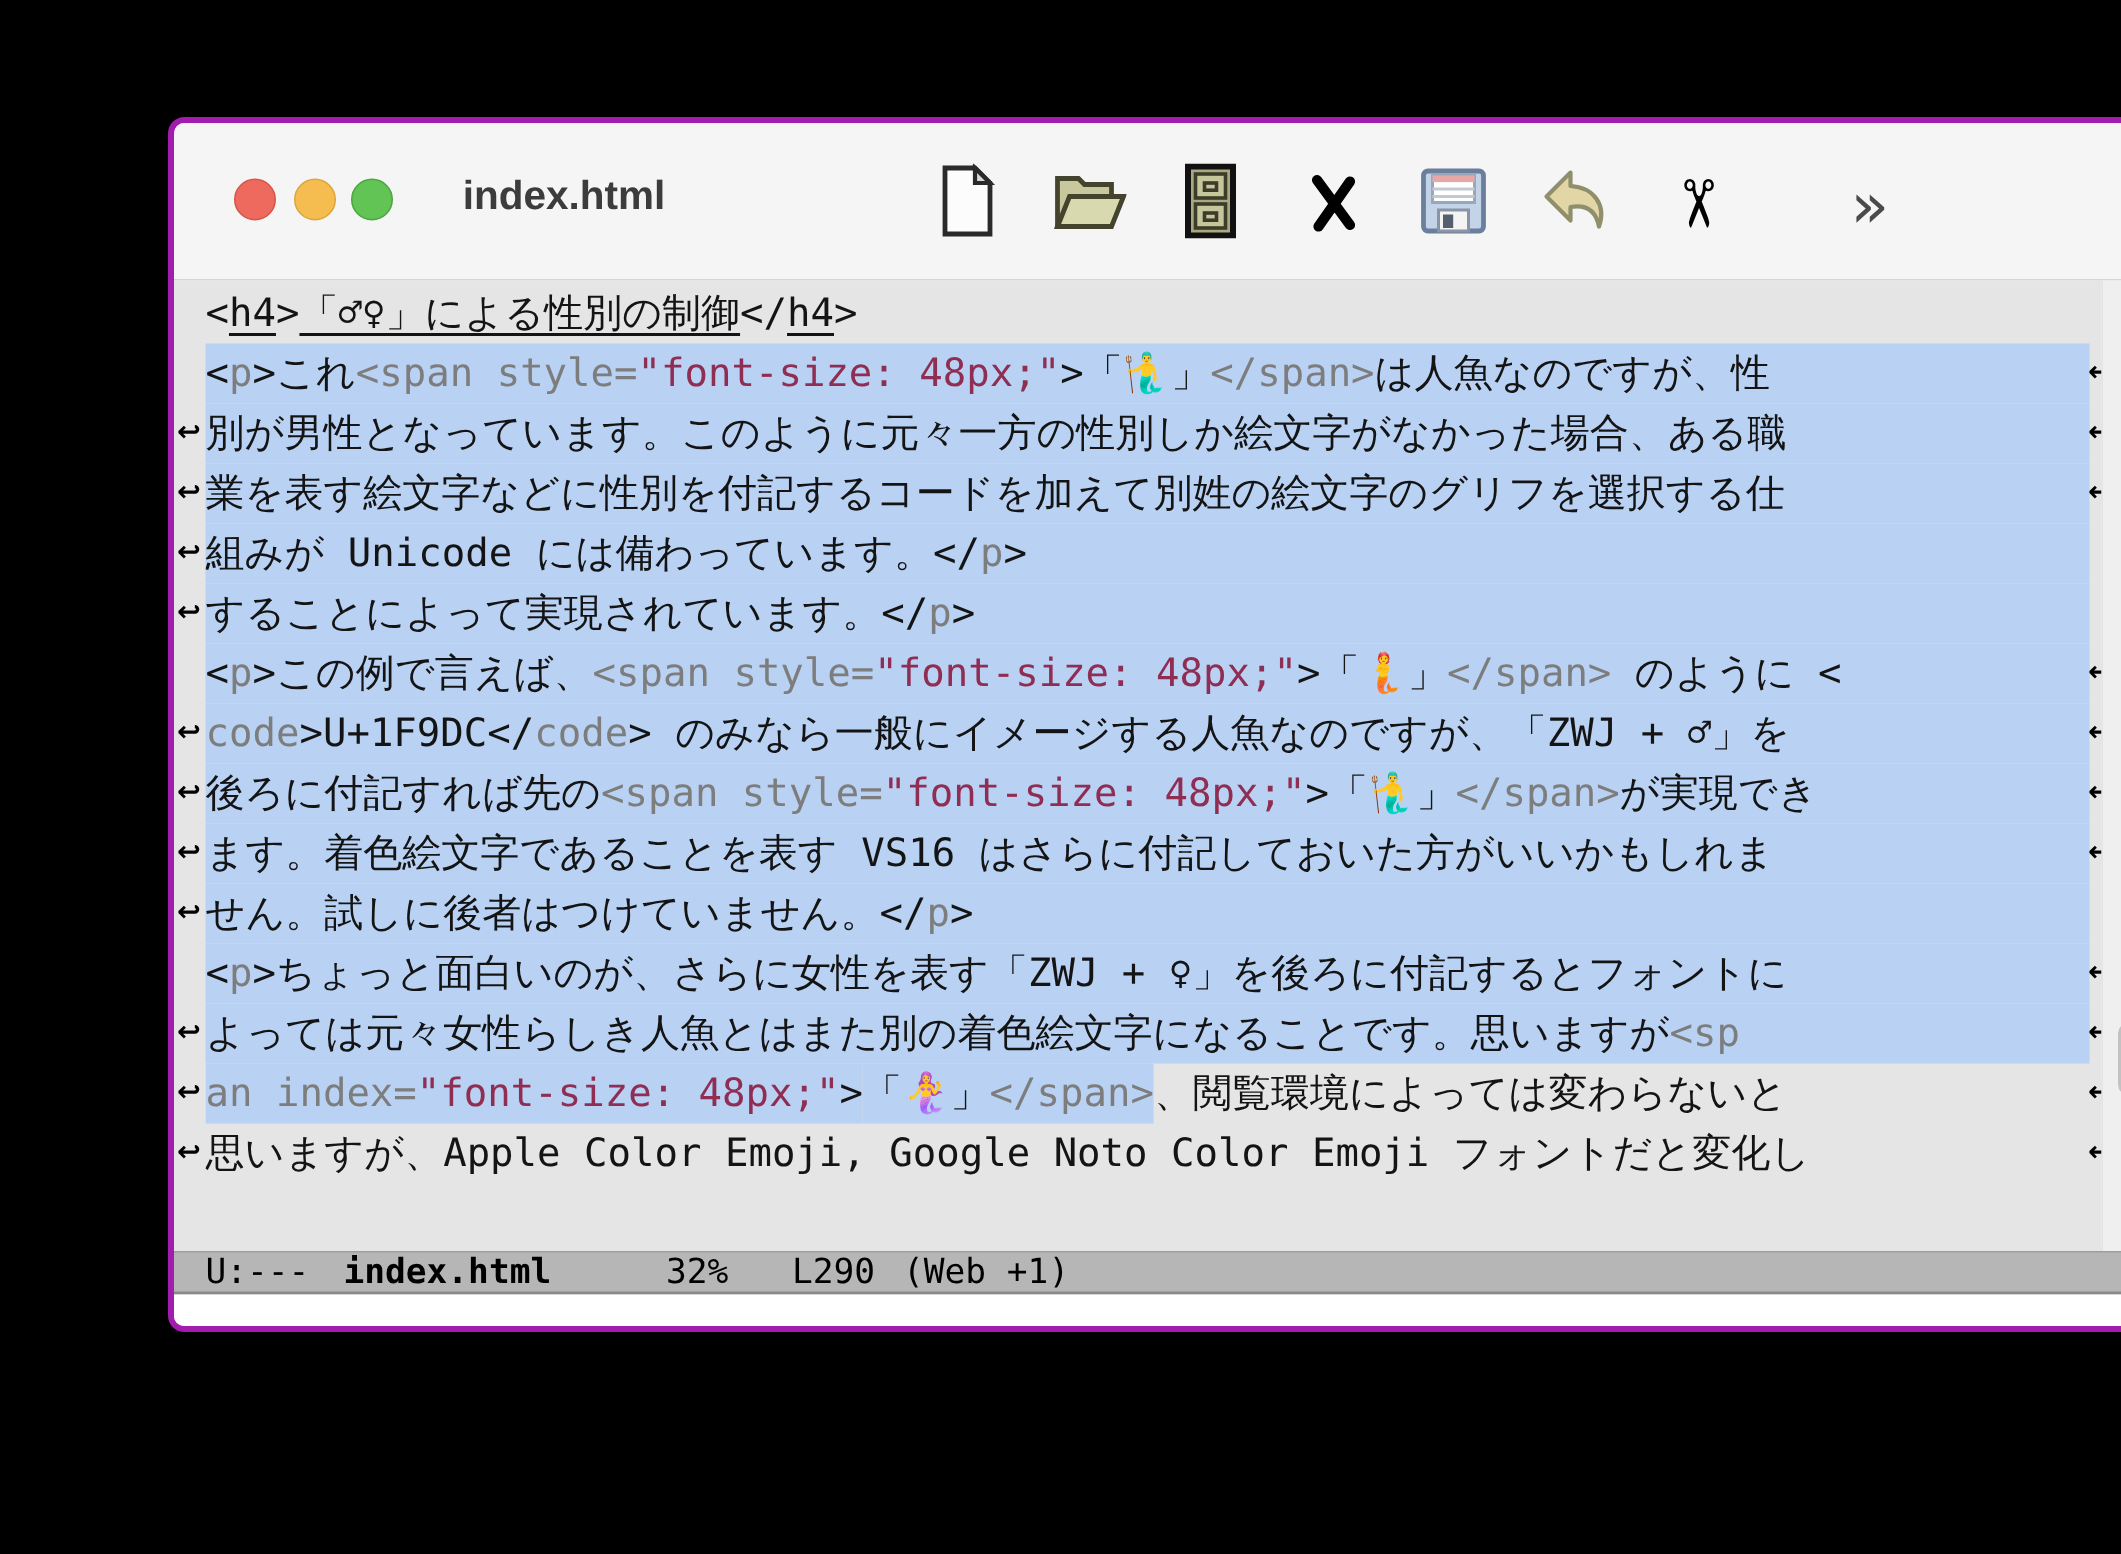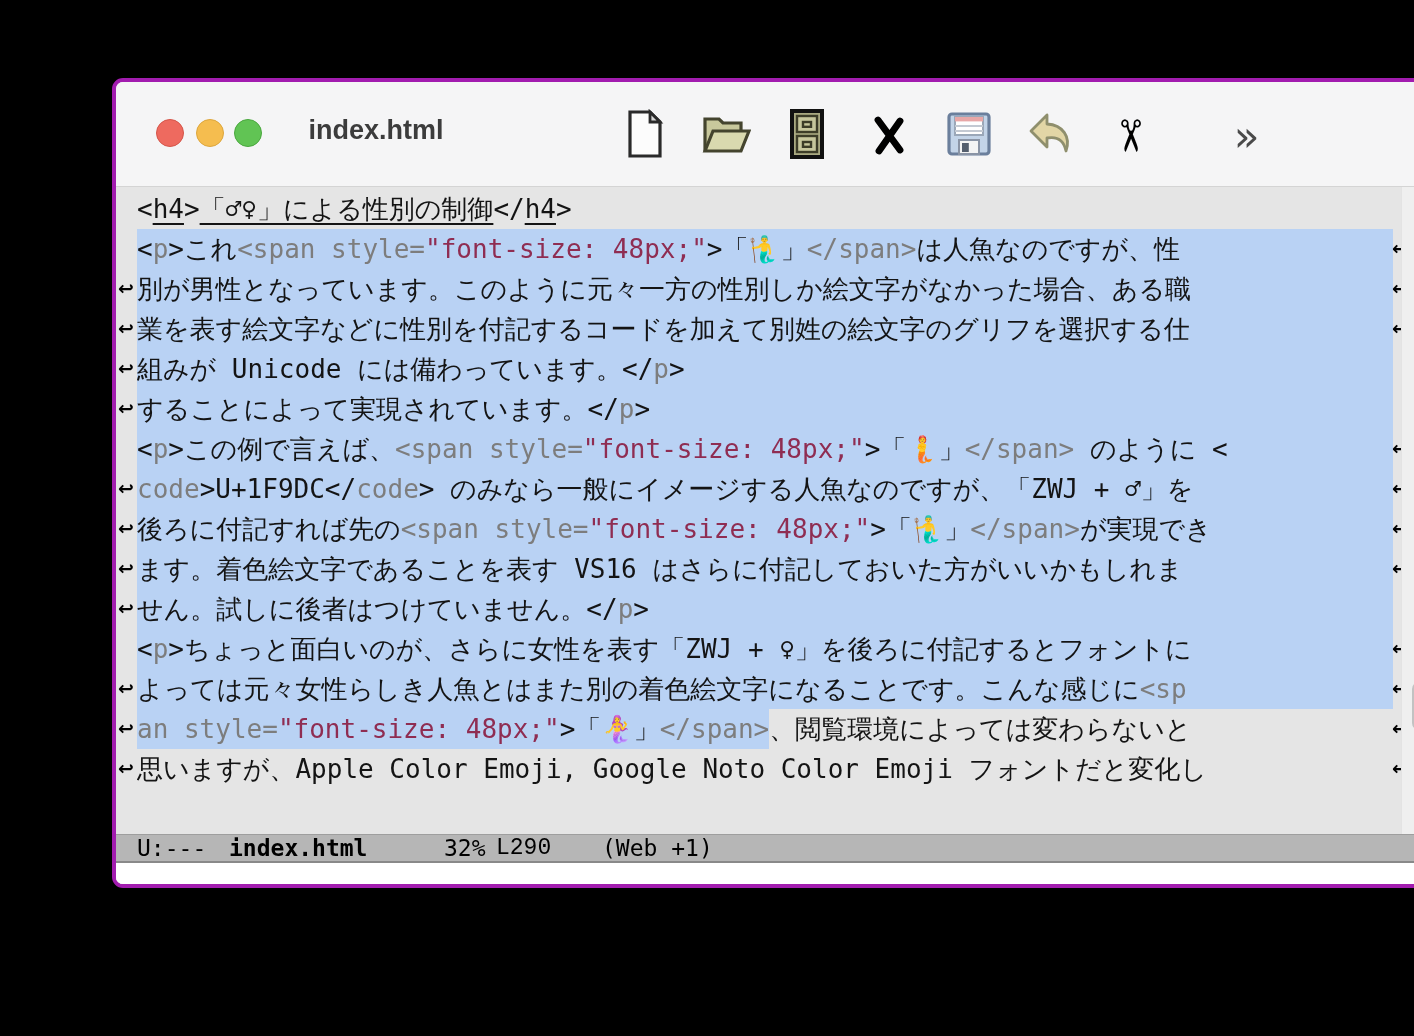--- a/index.html
+++ b/index.html
@@ -43,21 +43,21 @@
             border-left:1px solid #e3e3e3;}
   .sb-thumb{position:absolute;right:8px;top:495px;width:14px;height:48px;background:#c2c2c2;border-radius:7px;}
   
   .modeline{position:absolute;left:0;right:0;top:647px;height:26px;background:#b6b6b6;
             border-top:1px solid #9e9e9e;border-bottom:2px solid #898989;
             font-size:23px;line-height:26px;color:#000;}
   .ml{position:absolute;top:0;white-space:pre;}
   .ml-coding{left:21px;}
   .ml-file{left:113px;font-weight:bold;}
   .ml-pct{left:328px;}
-  .ml-line{left:380px;font-family:Liberation Mono, monospace;}
+  .ml-line{left:412px;}
   .ml-mode{left:486px;text-align:right;}
   .echo{position:absolute;left:0;right:0;top:676px;bottom:0;background:#ffffff;}
 </style>
 </head>
 <body>
 
 <div class="window">
 
   <div class="titlebar">
     <div class="traffic t-close"></div>
@@ -130,22 +130,22 @@
         <div class="line sel"><span class="wrapglyph fl">↩</span><span class="ltext"><span class="c-p">別が男性となっています。このように元々一方の性別しか絵文字がなかった場合、ある職</span></span><span class="wrapglyph fr">↩</span></div>
         <div class="line sel"><span class="wrapglyph fl">↩</span><span class="ltext"><span class="c-p">業を表す絵文字などに性別を付記するコードを加えて別姓の絵文字のグリフを選択する仕</span></span><span class="wrapglyph fr">↩</span></div>
         <div class="line sel"><span class="wrapglyph fl">↩</span><span class="ltext"><span class="c-p">組みが Unicode には備わっています。</span><span class="c-p">&lt;/</span><span class="c-t">p</span><span class="c-p">&gt;</span></span></div>
         <div class="line sel"><span class="wrapglyph fl">↩</span><span class="ltext"><span class="c-p">することによって実現されています。</span><span class="c-p">&lt;/</span><span class="c-t">p</span><span class="c-p">&gt;</span></span></div>
         <div class="line sel"><span class="ltext"><span class="c-p">&lt;</span><span class="c-t">p</span><span class="c-p">&gt;</span><span class="c-p">この例で言えば、</span><span class="c-t">&lt;span style=</span><span class="c-s">"font-size: 48px;"</span><span class="c-p">&gt;</span><span class="c-p">「🧜」</span><span class="c-t">&lt;/span&gt;</span><span class="c-p"> のように </span><span class="c-p">&lt;</span></span><span class="wrapglyph fr">↩</span></div>
         <div class="line sel"><span class="wrapglyph fl">↩</span><span class="ltext"><span class="c-t">code</span><span class="c-p">&gt;</span><span class="c-p">U+1F9DC</span><span class="c-p">&lt;/</span><span class="c-t">code</span><span class="c-p">&gt;</span><span class="c-p"> のみなら一般にイメージする人魚なのですが、「ZWJ + ♂」を</span></span><span class="wrapglyph fr">↩</span></div>
         <div class="line sel"><span class="wrapglyph fl">↩</span><span class="ltext"><span class="c-p">後ろに付記すれば先の</span><span class="c-t">&lt;span style=</span><span class="c-s">"font-size: 48px;"</span><span class="c-p">&gt;</span><span class="c-p">「🧜‍♂」</span><span class="c-t">&lt;/span&gt;</span><span class="c-p">が実現でき</span></span><span class="wrapglyph fr">↩</span></div>
         <div class="line sel"><span class="wrapglyph fl">↩</span><span class="ltext"><span class="c-p">ます。着色絵文字であることを表す VS16 はさらに付記しておいた方がいいかもしれま</span></span><span class="wrapglyph fr">↩</span></div>
         <div class="line sel"><span class="wrapglyph fl">↩</span><span class="ltext"><span class="c-p">せん。試しに後者はつけていません。</span><span class="c-p">&lt;/</span><span class="c-t">p</span><span class="c-p">&gt;</span></span></div>
         <div class="line sel"><span class="ltext"><span class="c-p">&lt;</span><span class="c-t">p</span><span class="c-p">&gt;</span><span class="c-p">ちょっと面白いのが、さらに女性を表す「ZWJ + ♀」を後ろに付記するとフォントに</span></span><span class="wrapglyph fr">↩</span></div>
-        <div class="line sel"><span class="wrapglyph fl">↩</span><span class="ltext"><span class="c-p">よっては元々女性らしき人魚とはまた別の着色絵文字になることです。こんな感じに</span><span class="c-t">&lt;sp</span></span><span class="wrapglyph fr">↩</span></div>
-        <div class="line"><span class="wrapglyph fl">↩</span><span class="ltext"><span class="c-t hl">an style=</span><span class="c-s hl">"font-size: 48px;"</span><span class="c-p hl">&gt;</span><span class="c-p hl">「🧜‍♀」</span><span class="c-t hl">&lt;/span&gt;</span><span class="c-p">、閲覧環境によっては変わらないと</span></span><span class="wrapglyph fr">↩</span></div>
+        <div class="line sel"><span class="wrapglyph fl">↩</span><span class="ltext"><span class="c-p">よっては元々女性らしき人魚とはまた別の着色絵文字になることです。思いますが</span><span class="c-t">&lt;sp</span></span><span class="wrapglyph fr">↩</span></div>
+        <div class="line"><span class="wrapglyph fl">↩</span><span class="ltext"><span class="c-t hl">an index=</span><span class="c-s hl">"font-size: 48px;"</span><span class="c-p hl">&gt;</span><span class="c-p hl">「🧜‍♀」</span><span class="c-t hl">&lt;/span&gt;</span><span class="c-p">、閲覧環境によっては変わらないと</span></span><span class="wrapglyph fr">↩</span></div>
         <div class="line"><span class="wrapglyph fl">↩</span><span class="ltext"><span class="c-p">思いますが、Apple Color Emoji, Google Noto Color Emoji フォントだと変化し</span></span><span class="wrapglyph fr">↩</span></div>
       </div>
     <div class="sb-track">
       <div class="sb-thumb"></div>
     </div>
     <div class="modeline">
       <span class="ml ml-coding">U:---</span>
       <span class="ml ml-file">index.html</span>
       <span class="ml ml-pct">32%</span>
       <span class="ml ml-line">L290</span>

